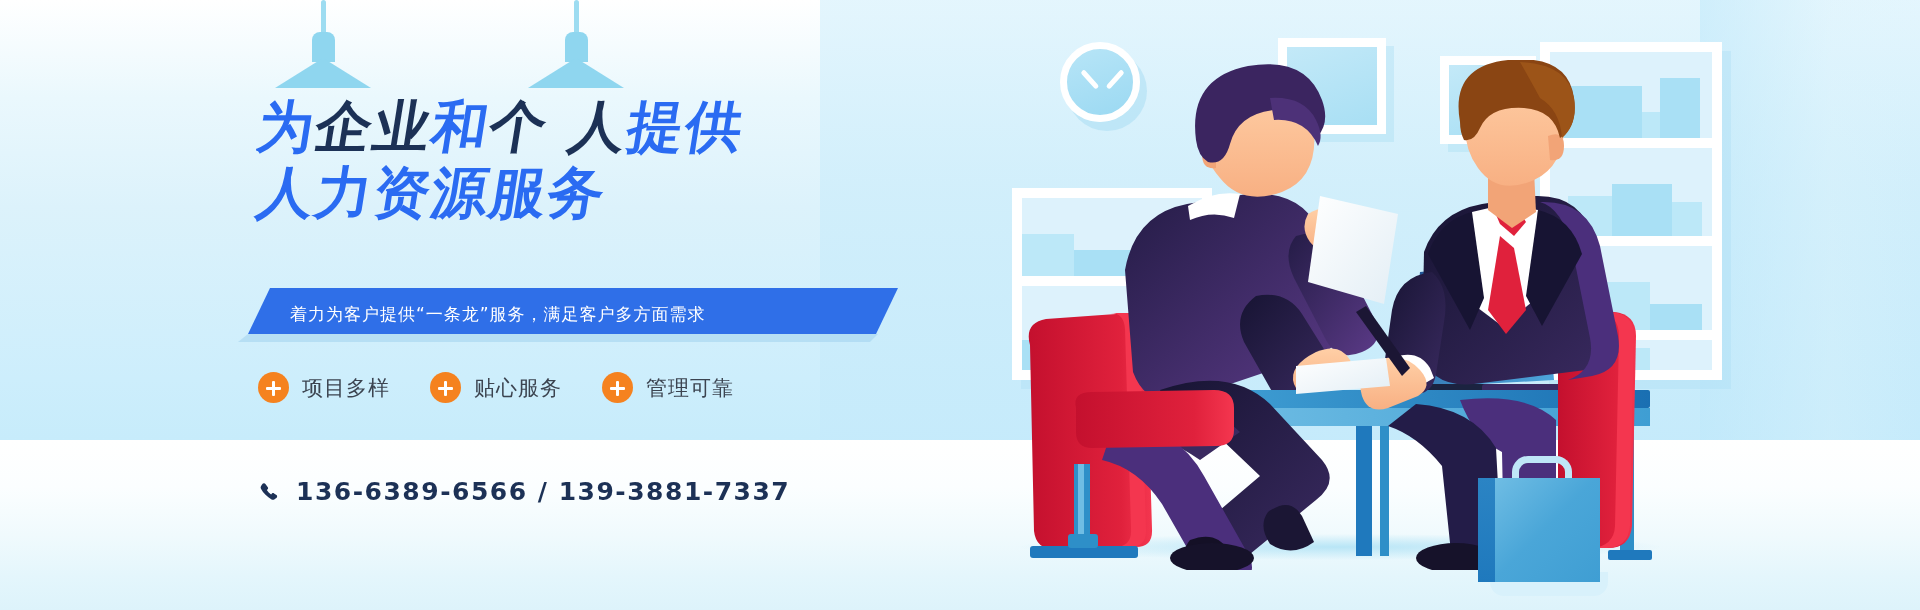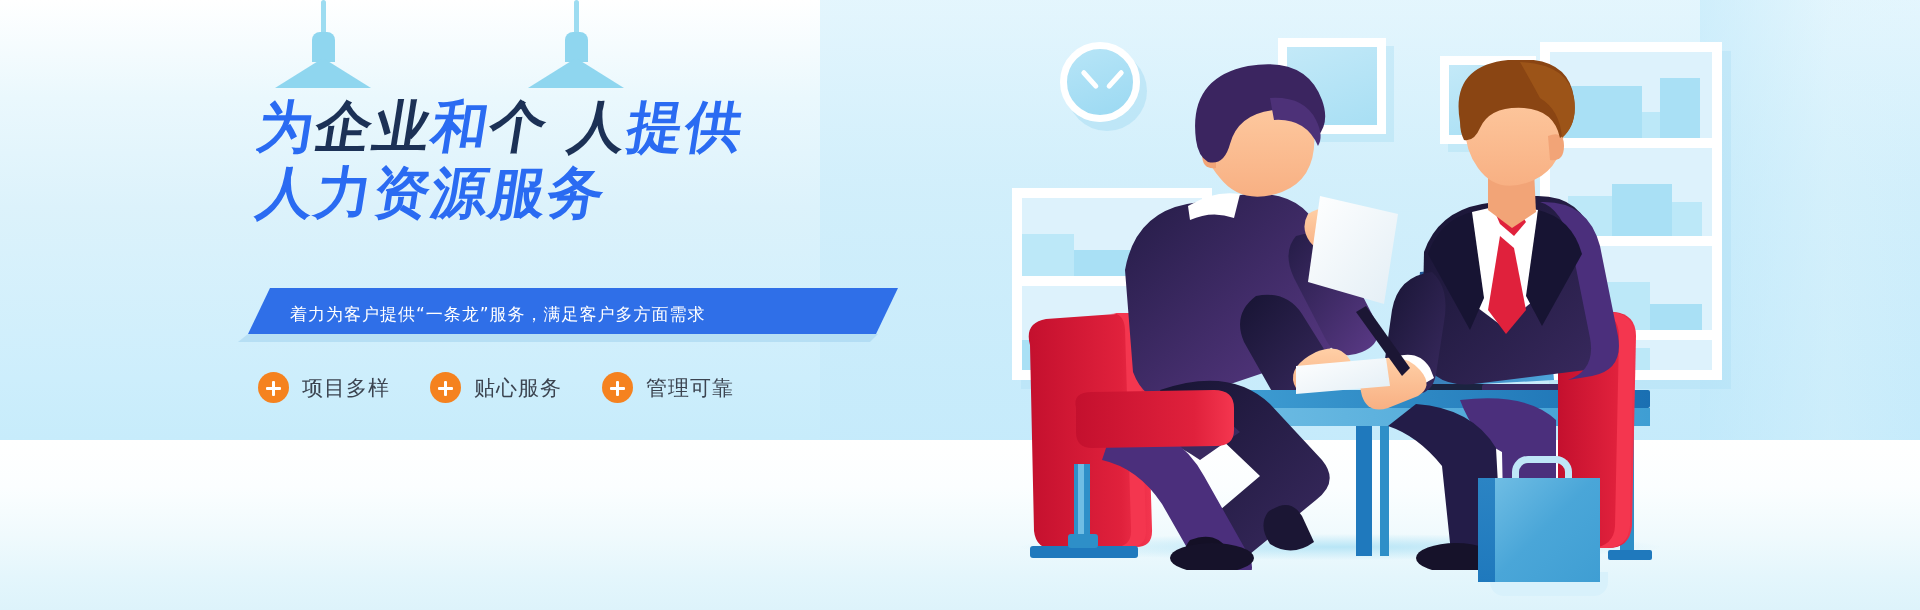--- a/index.html
+++ b/index.html
@@ -392,15 +392,21 @@
       <div class="feature">
         <span class="plus"></span>
         <span class="flabel">贴心服务</span>
       </div>
       <div class="feature">
         <span class="plus"></span>
         <span class="flabel">管理可靠</span>
       </div>
     </div>
 
+    <div class="phone">
+      <svg class="pico" viewBox="0 0 24 24">
+        <path d="M6.6 2.4c-.9 0-1.7.5-2.2 1.3L3.2 5.6c-.5.9-.5 2 0 2.9 1.3 2.4 3 4.6 5 6.6 2 2 4.2 3.7 6.6 5 .9.5 2 .5 2.9 0l1.9-1.2c.8-.5 1.3-1.3 1.3-2.2 0-.6-.3-1.2-.8-1.5l-2.6-1.7c-.7-.5-1.7-.4-2.3.2l-.9.9c-1.9-1.2-3.5-2.8-4.7-4.7l.9-.9c.6-.6.7-1.6.2-2.3L8.1 3.2c-.3-.5-.9-.8-1.5-.8z" fill="#1c3156"></path>
+      </svg>
+      <span class="pnum">136-6389-6566 / 139-3881-7337</span>
+    </div>
 
   </div>
 </div>
 
 </body></html>

